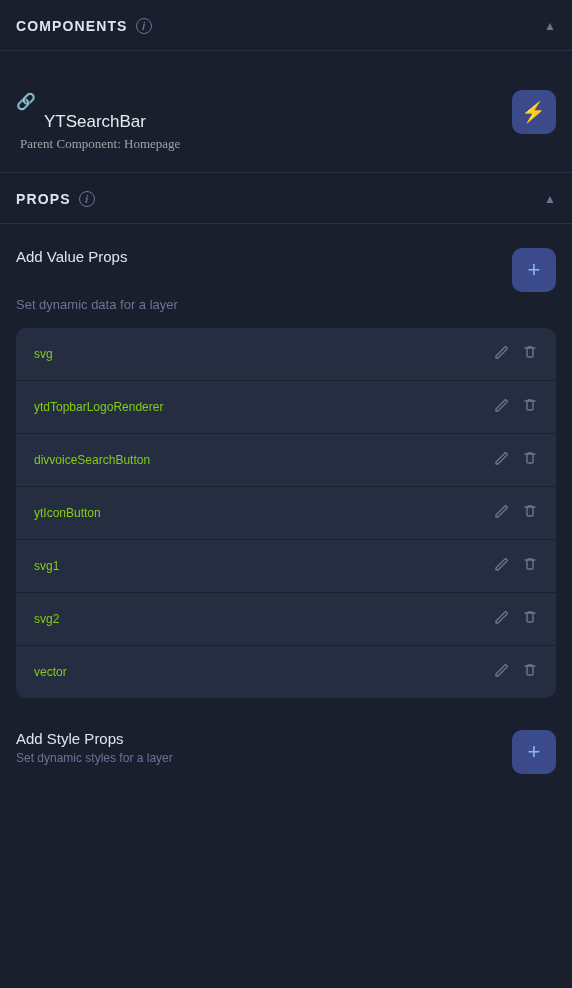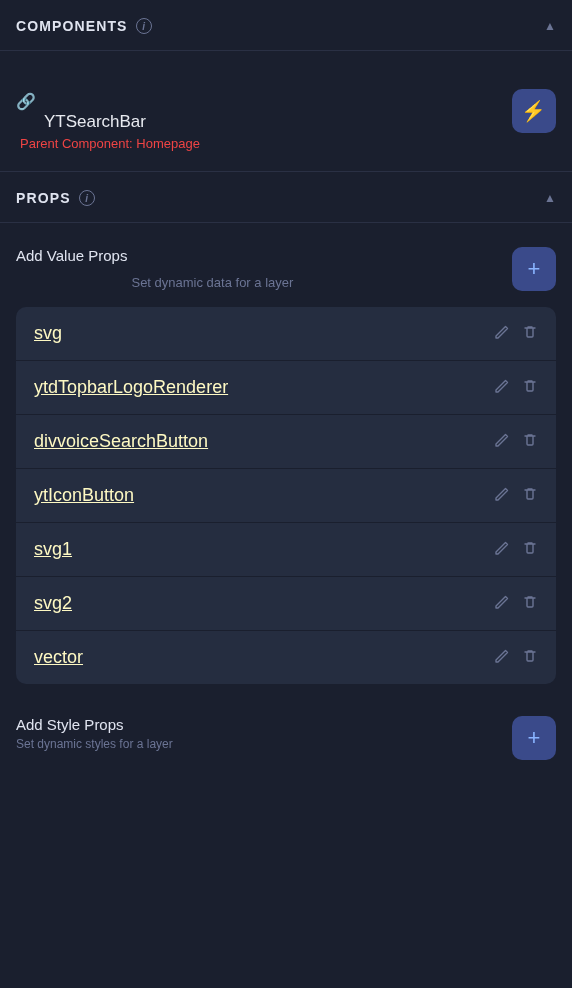--- a/index.html
+++ b/index.html
@@ -88,22 +88,23 @@
 
     .component-name {
       font-size: 17px;
       font-weight: 500;
       color: #e8eaf0;
       margin-top: 41px;
     }
 
     .component-parent {
       font-size: 13px;
-      color: #ef4444;
+      color: #a3a3a3;
       padding-left: 4px;
+      font-family: Liberation Serif, serif;
     }
 
     .lightning-btn {
       width: 44px;
       height: 44px;
       background: #3a4a8a;
       border-radius: 10px;
       display: flex;
       align-items: center;
       justify-content: center;
@@ -142,21 +143,21 @@
     
     .add-value-section {
       padding: 24px 16px 16px 16px;
       display: flex;
       align-items: flex-start;
       justify-content: space-between;
     }
 
     .add-value-left {
       display: flex;
-      flex-direction: row;
+      flex-direction: column;
       gap: 4px;
     }
 
     .add-value-title {
       font-size: 15px;
       font-weight: 500;
       color: #e0e4f0;
     }
 
     .add-value-subtitle {
@@ -205,24 +206,23 @@
     .prop-item:last-child {
       border-radius: 0 0 10px 10px;
       border-bottom: none;
     }
 
     .prop-item:only-child {
       border-radius: 10px;
     }
 
     .prop-name {
-      font-size: 18px;
-      color: #fef9c3;
+      font-size: 12px;
+      color: #84cc16;
       font-weight: 400;
-      text-decoration: underline;
     }
 
     .prop-actions {
       display: flex;
       align-items: center;
       gap: 12px;
     }
 
     .prop-edit-icon {
       color: #6b7494;

